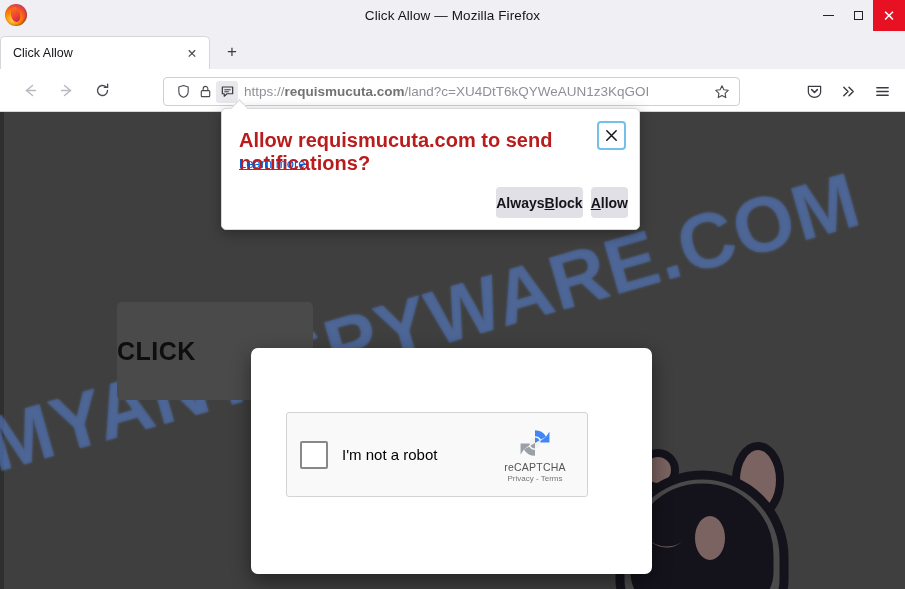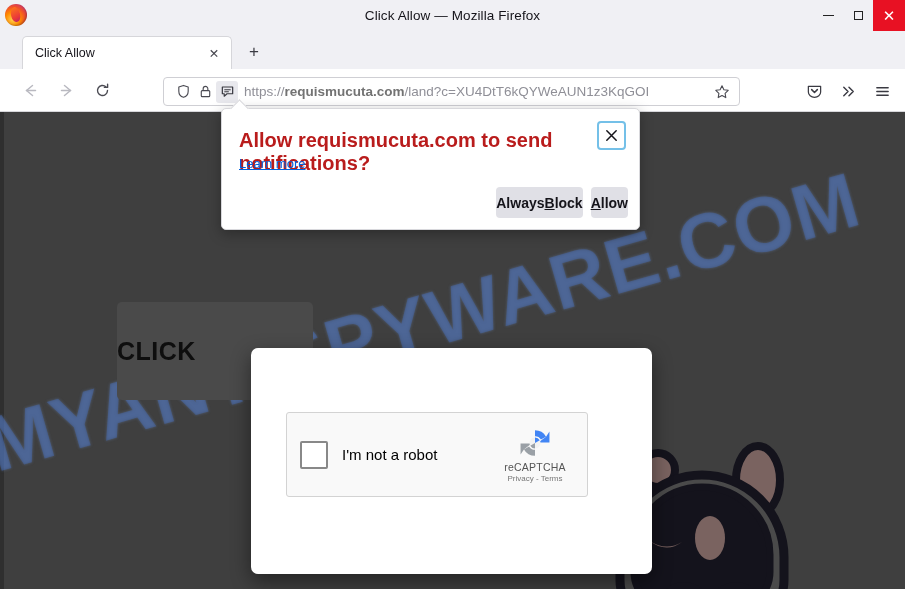--- a/index.html
+++ b/index.html
@@ -39,21 +39,21 @@
     font-size: 13px; color: #222;
   }
   .wc.close { width: 32px; background: #e81123; color: #fff; font-size: 15px; }
   .wc .dash { width: 11px; height: 1.3px; background: #222; display: block; }
   .wc .sq { width: 9px; height: 9px; border: 1.3px solid #222; display: block; }
 
   
   .tabstrip {
     position: absolute; left: 0; top: 31px; width: 905px; height: 38px;
     background: #f0f0f4;
-    display: flex; align-items: flex-end; padding-left: 22px;
+    display: flex; align-items: flex-end; padding-left: 0;
   }
   .tab {
     width: 210px; height: 33px;
     background: #ffffff; border-radius: 5px 5px 0 0;
     display: flex; align-items: center; padding: 0 8px 0 12px;
     border: 1px solid #d6d6da; border-bottom: none;
     position: relative;
   }
   .tab-title { flex: 1; font-size: 12.5px; color: #15141a; white-space: nowrap; overflow: hidden; }
   .tab-close {

